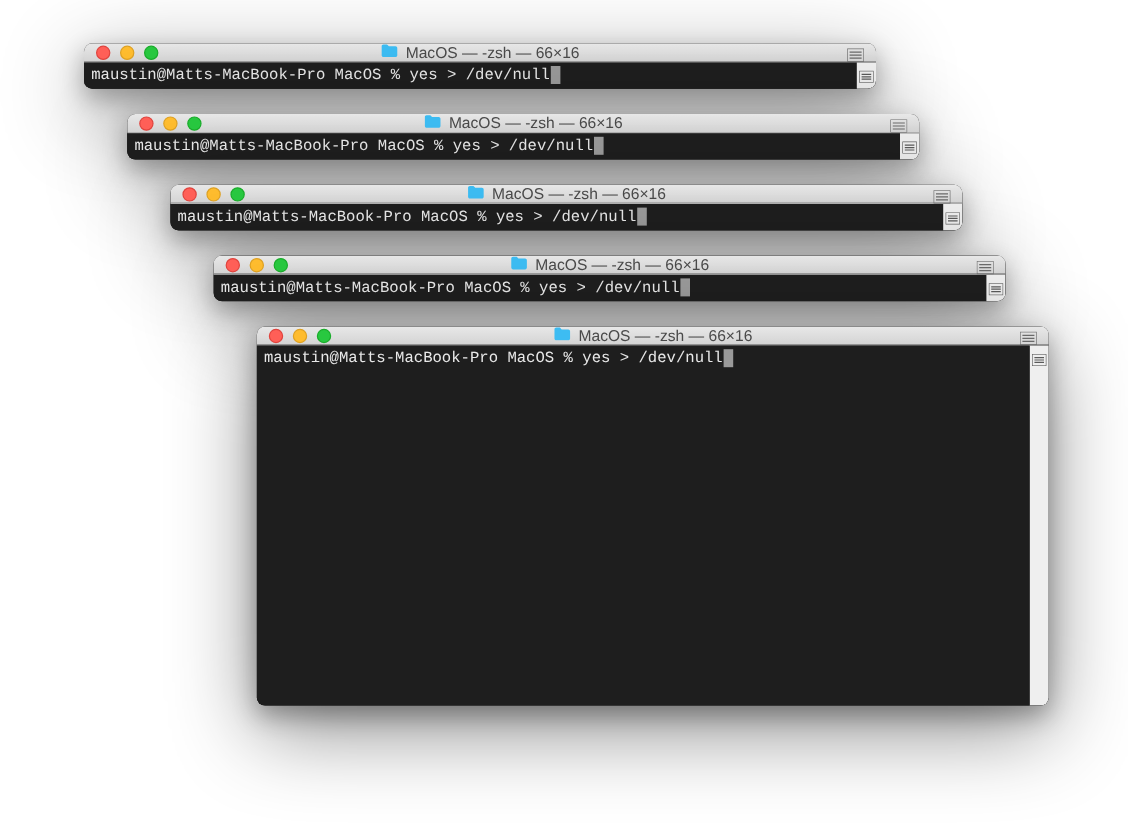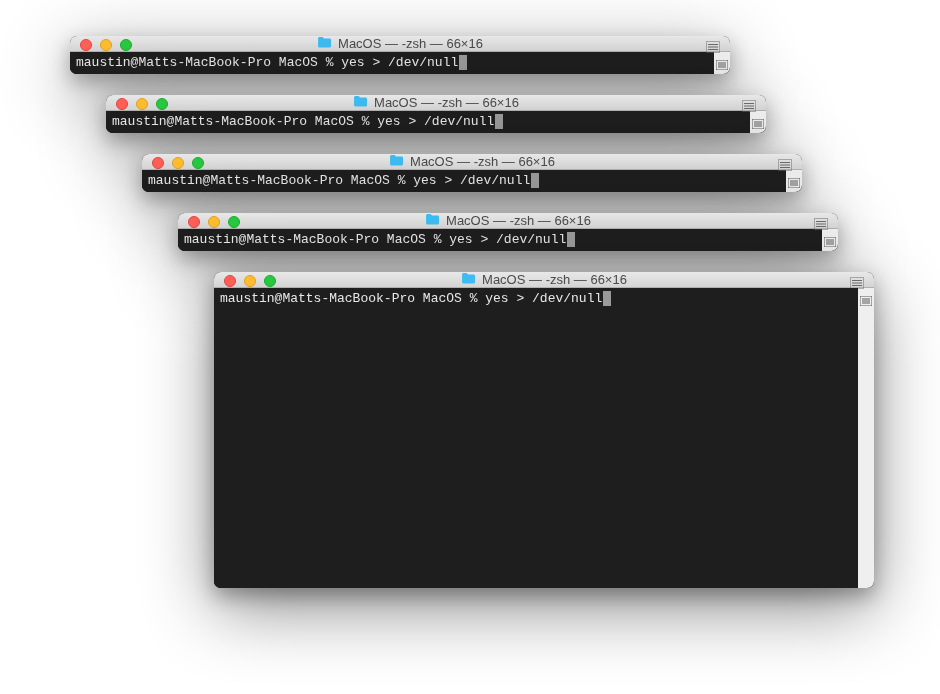--- a/index.html
+++ b/index.html
@@ -24,21 +24,21 @@
       overflow: hidden;
       box-shadow: 0 20px 70px rgba(0,0,0,0.45), 0 8px 20px rgba(0,0,0,0.3);
       background: #1e1e1e;
     }
     
     .titlebar {
       height: 16px;
       background: linear-gradient(to bottom, #e8e8e8 0%, #d4d4d4 100%);
       border-bottom: 1px solid #b0b0b0;
       display: flex;
-      align-items: flex-end;
+      align-items: center;
       position: relative;
       padding: 0 10px;
     }
     
     .traffic-lights {
       display: flex;
       gap: 8px;
       align-items: center;
     }
     

